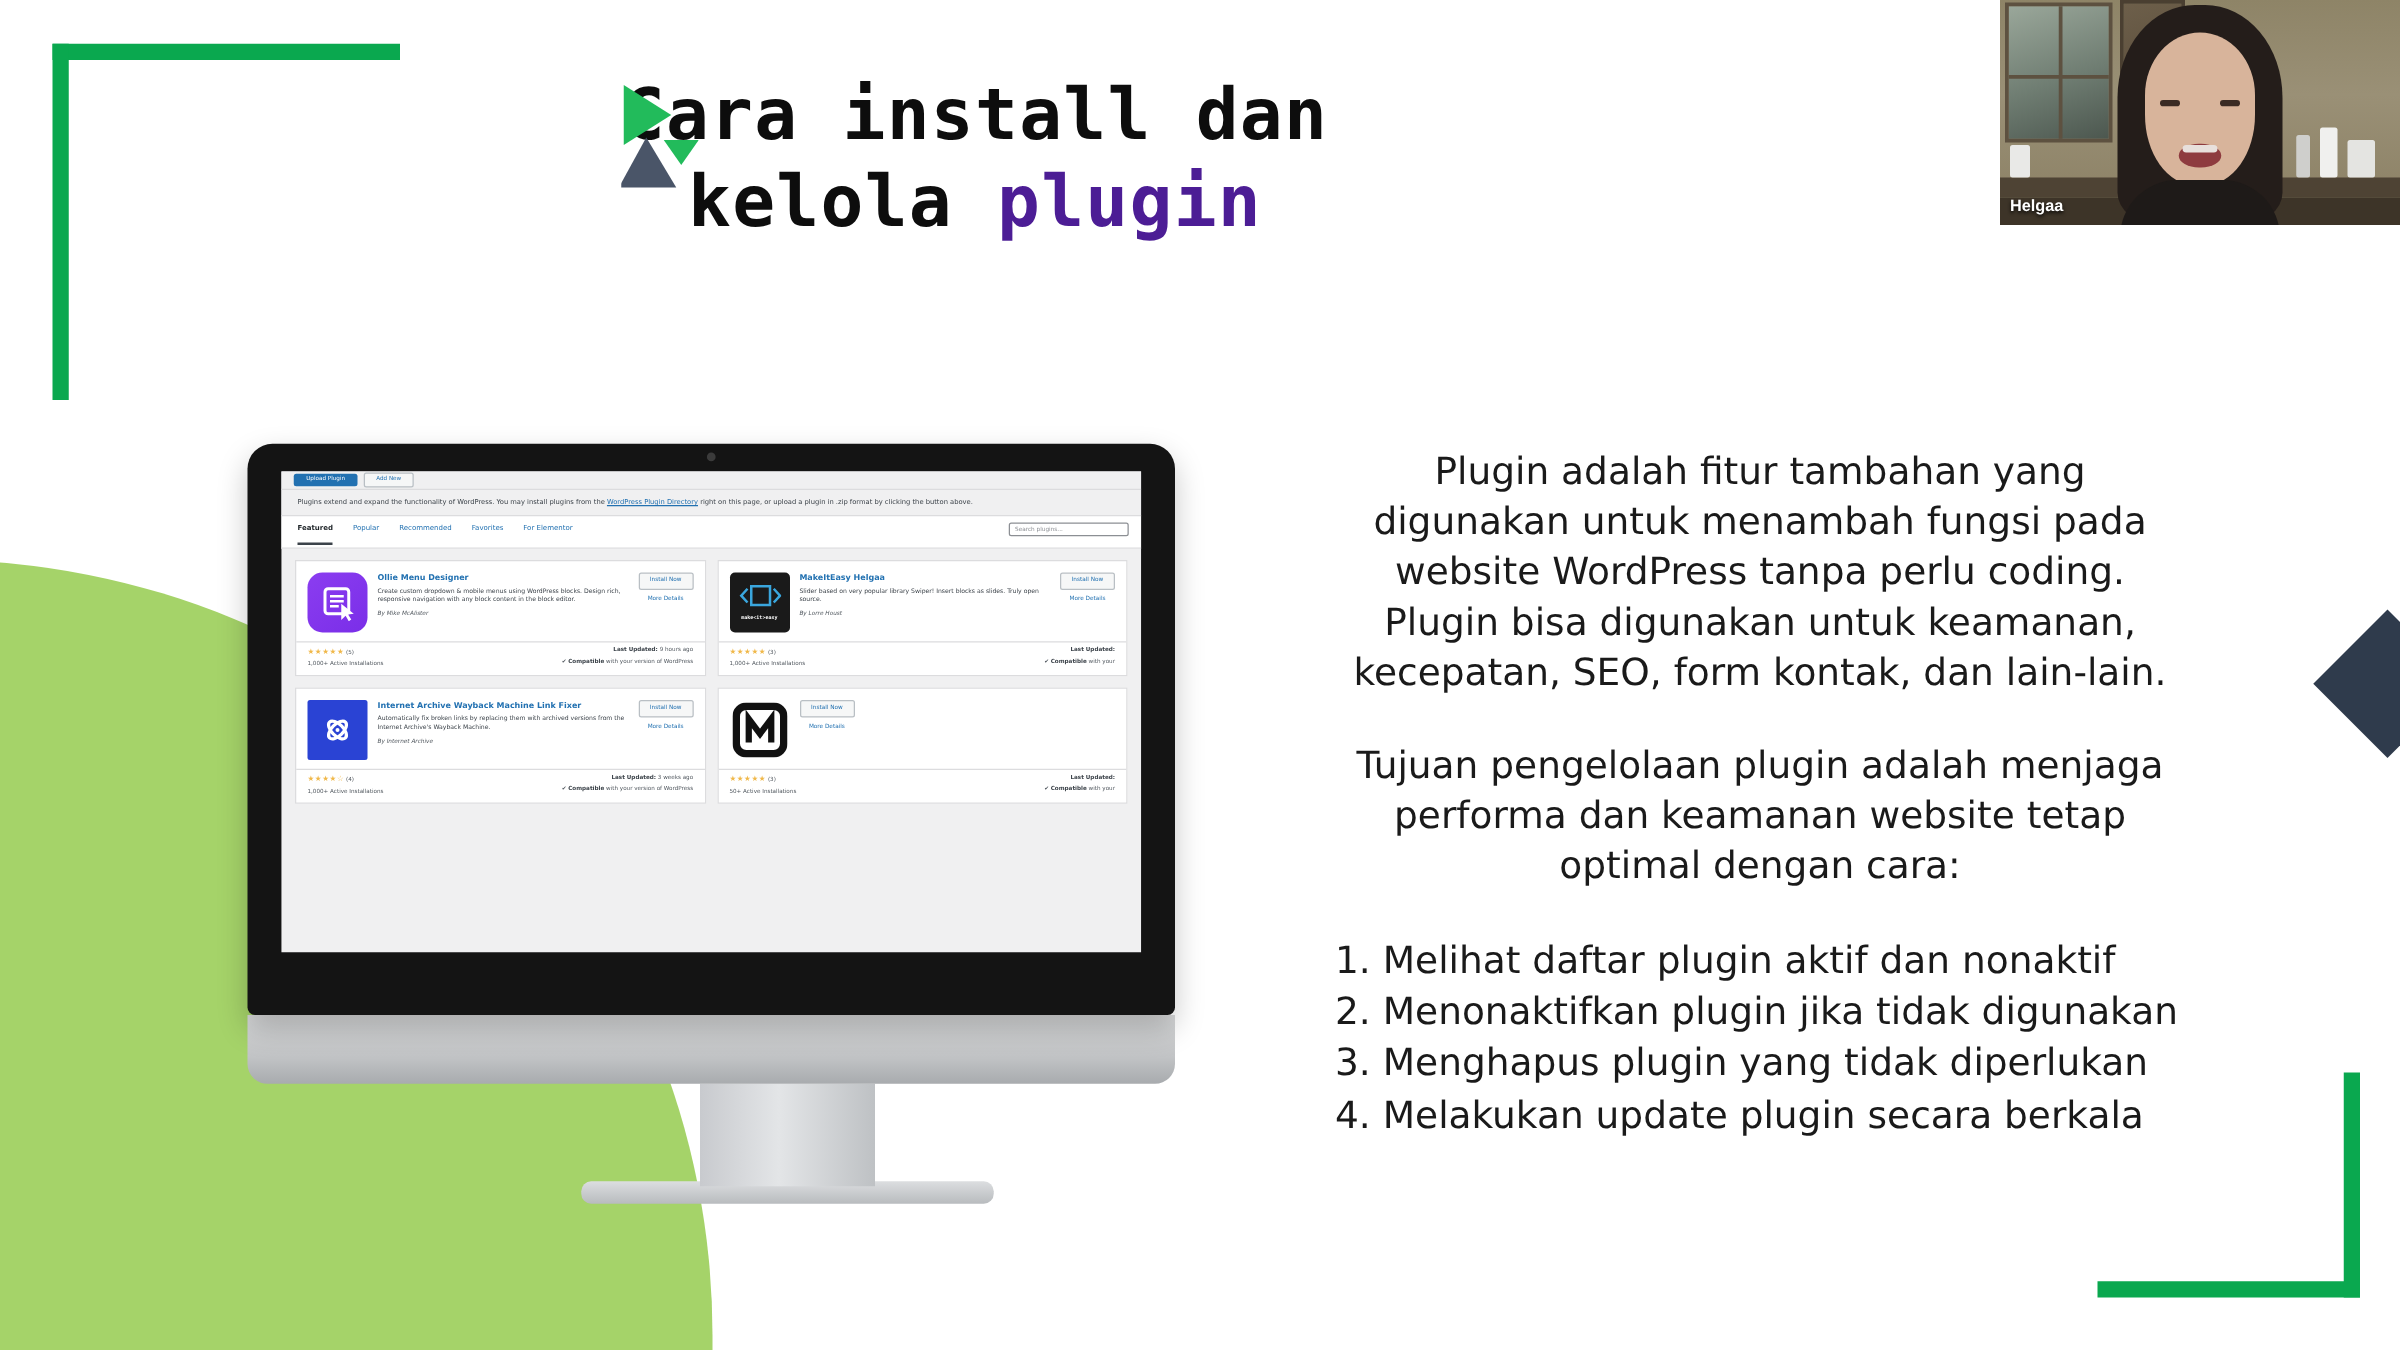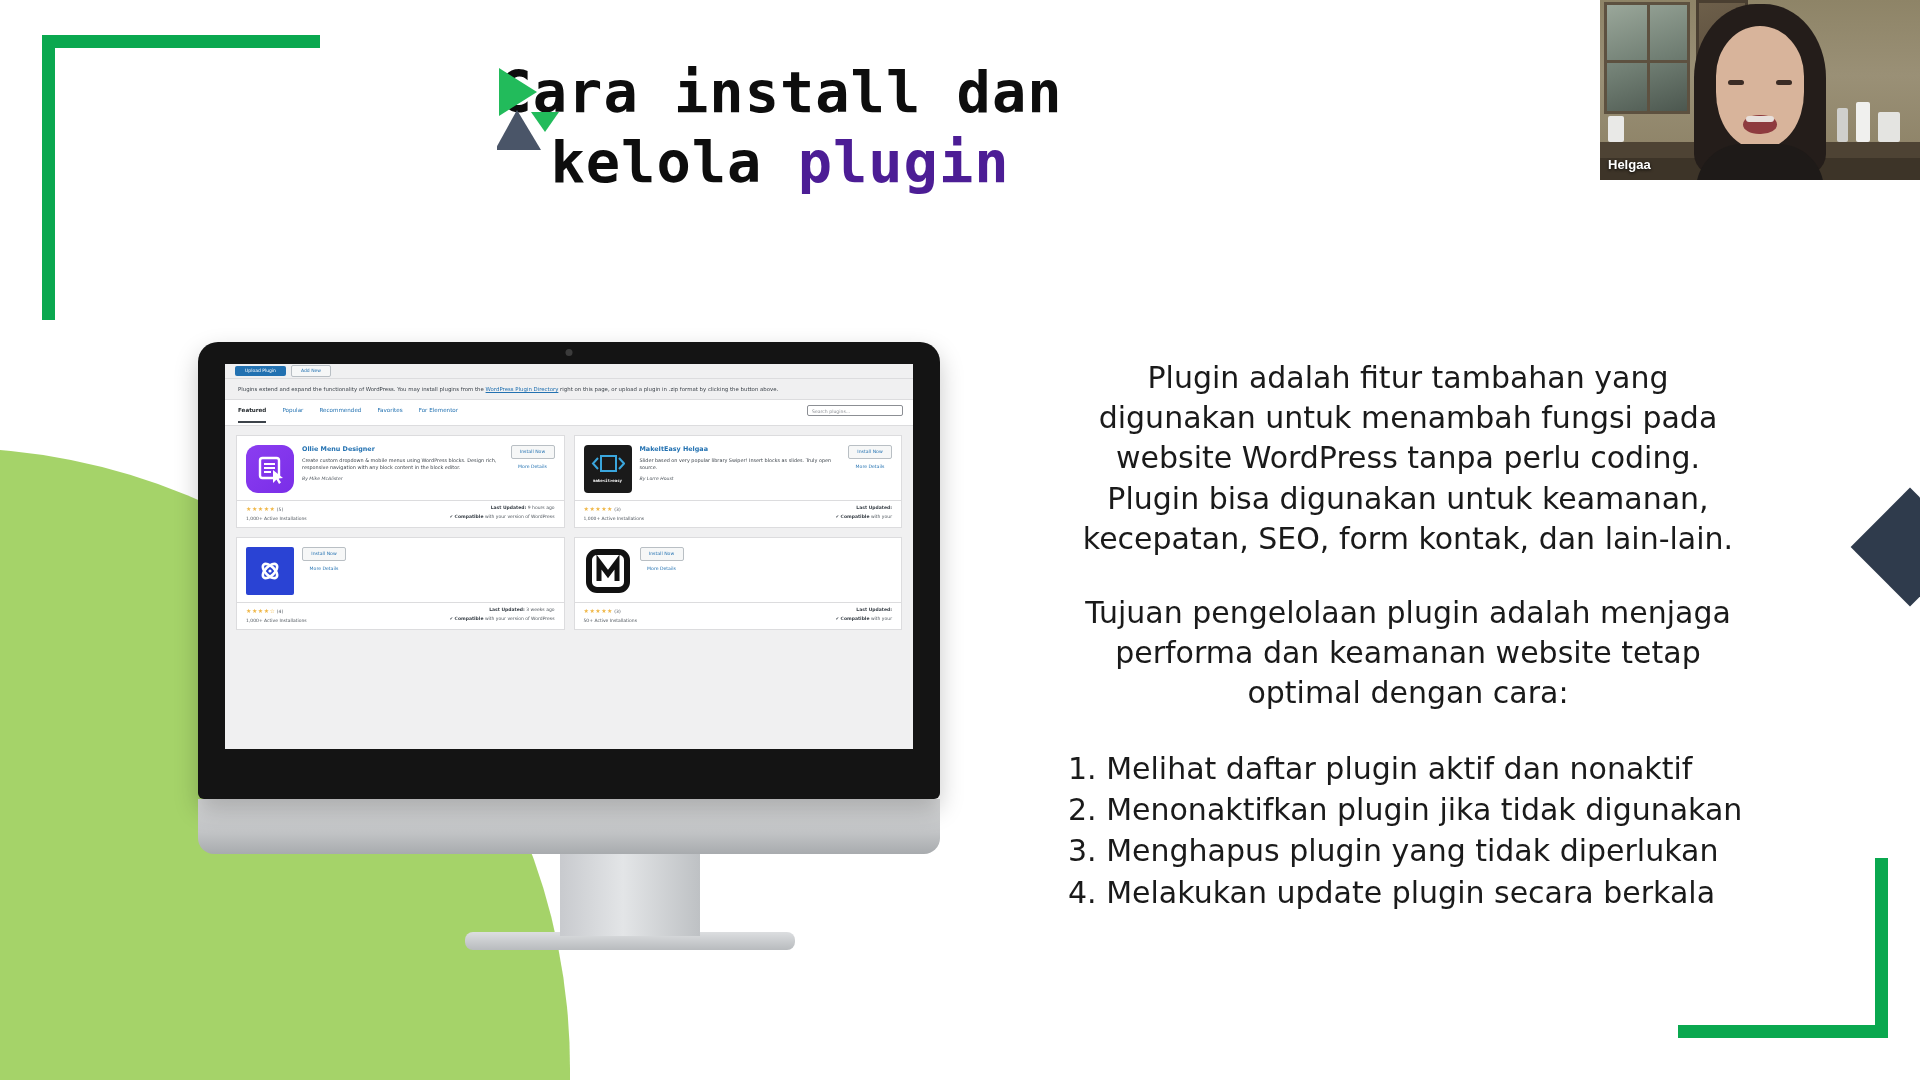--- a/index.html
+++ b/index.html
@@ -85,21 +85,21 @@
     top: 62px;
     width: 62px;
     height: 90px;
     z-index: 6;
   }
 
   
   .monitor-wrap {
     position: absolute;
     left: 198px;
-    top: 342px;
+    top: 355px;
     width: 864px;
     height: 600px;
     z-index: 3;
   }
   .monitor-body {
     position: absolute;
     left: 0; top: 0;
     width: 742px;
     height: 457px;
     background: #141414;
@@ -542,20 +542,25 @@
           <div class="wp-card">
             <div class="wp-card-main">
               <div class="wp-icon wayback">
                 <svg width="30" height="30" viewBox="0 0 30 30">
                   <g fill="none" stroke="#fff" stroke-width="2.6">
                     <ellipse cx="15" cy="15" rx="9" ry="4.6" transform="rotate(45 15 15)"></ellipse>
                     <ellipse cx="15" cy="15" rx="9" ry="4.6" transform="rotate(-45 15 15)"></ellipse>
                   </g>
                   <circle cx="15" cy="15" r="1.6" fill="#fff"></circle>
                 </svg>
+              </div>
+              <div class="wp-card-text">
+                <div class="wp-title">Internet Archive Wayback Machine Link Fixer</div>
+                <div class="wp-blurb">Automatically fix broken links by replacing them with archived versions from the Internet Archive's Wayback Machine.</div>
+                <div class="wp-author">By Internet Archive</div>
               </div>
               <div class="wp-card-actions">
                 <div class="wp-install">Install Now</div>
                 <div class="wp-more">More Details</div>
               </div>
             </div>
             <div class="wp-card-foot">
               <div class="wp-foot-left">
                 <div><span class="wp-stars">★★★★☆</span> <span>(4)</span></div>
                 <div>1,000+ Active Installations</div>

